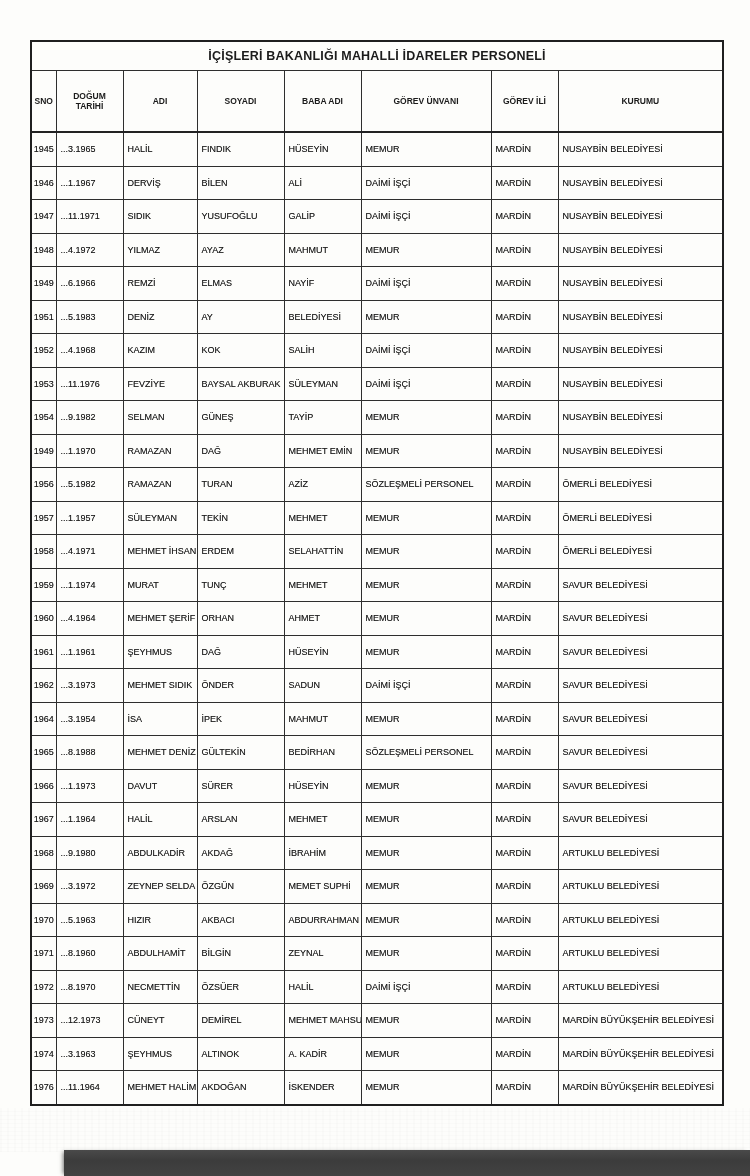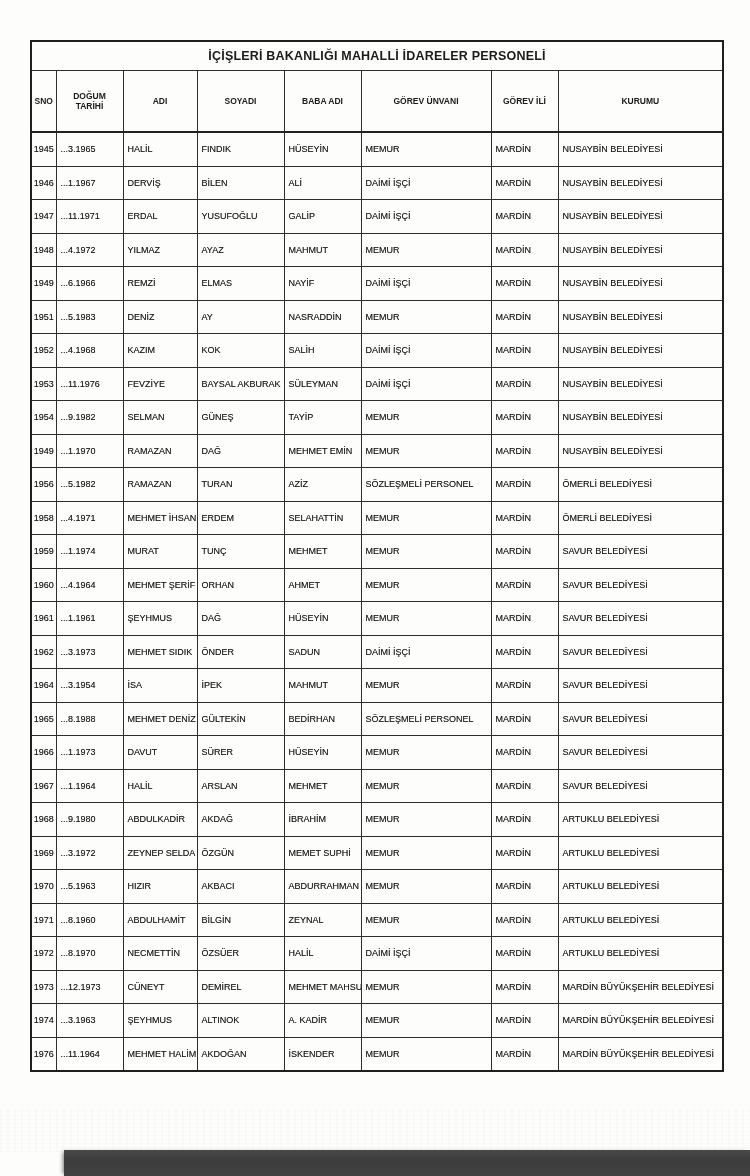--- a/index.html
+++ b/index.html
@@ -119,21 +119,21 @@
           <td>DERVİŞ</td>
           <td>BİLEN</td>
           <td>ALİ</td>
           <td>DAİMİ İŞÇİ</td>
           <td>MARDİN</td>
           <td>NUSAYBİN BELEDİYESİ</td>
         </tr>
         <tr>
           <td class="c-sno">1947</td>
           <td>...11.1971</td>
-          <td>ERDAL</td>
+          <td>SIDIK</td>
           <td>YUSUFOĞLU</td>
           <td>GALİP</td>
           <td>DAİMİ İŞÇİ</td>
           <td>MARDİN</td>
           <td>NUSAYBİN BELEDİYESİ</td>
         </tr>
         <tr>
           <td class="c-sno">1948</td>
           <td>...4.1972</td>
           <td>YILMAZ</td>
@@ -151,21 +151,21 @@
           <td>NAYİF</td>
           <td>DAİMİ İŞÇİ</td>
           <td>MARDİN</td>
           <td>NUSAYBİN BELEDİYESİ</td>
         </tr>
         <tr>
           <td class="c-sno">1951</td>
           <td>...5.1983</td>
           <td>DENİZ</td>
           <td>AY</td>
-          <td>NASRADDİN</td>
+          <td>BELEDİYESİ</td>
           <td>MEMUR</td>
           <td>MARDİN</td>
           <td>NUSAYBİN BELEDİYESİ</td>
         </tr>
         <tr>
           <td class="c-sno">1952</td>
           <td>...4.1968</td>
           <td>KAZIM</td>
           <td>KOK</td>
           <td>SALİH</td>
@@ -203,20 +203,30 @@
           <td>MARDİN</td>
           <td>NUSAYBİN BELEDİYESİ</td>
         </tr>
         <tr>
           <td class="c-sno">1956</td>
           <td>...5.1982</td>
           <td>RAMAZAN</td>
           <td>TURAN</td>
           <td>AZİZ</td>
           <td>SÖZLEŞMELİ PERSONEL</td>
+          <td>MARDİN</td>
+          <td>ÖMERLİ BELEDİYESİ</td>
+        </tr>
+        <tr>
+          <td class="c-sno">1957</td>
+          <td>...1.1957</td>
+          <td>SÜLEYMAN</td>
+          <td>TEKİN</td>
+          <td>MEHMET</td>
+          <td>MEMUR</td>
           <td>MARDİN</td>
           <td>ÖMERLİ BELEDİYESİ</td>
         </tr>
         <tr>
           <td class="c-sno">1958</td>
           <td>...4.1971</td>
           <td>MEHMET İHSAN</td>
           <td>ERDEM</td>
           <td>SELAHATTİN</td>
           <td>MEMUR</td>

